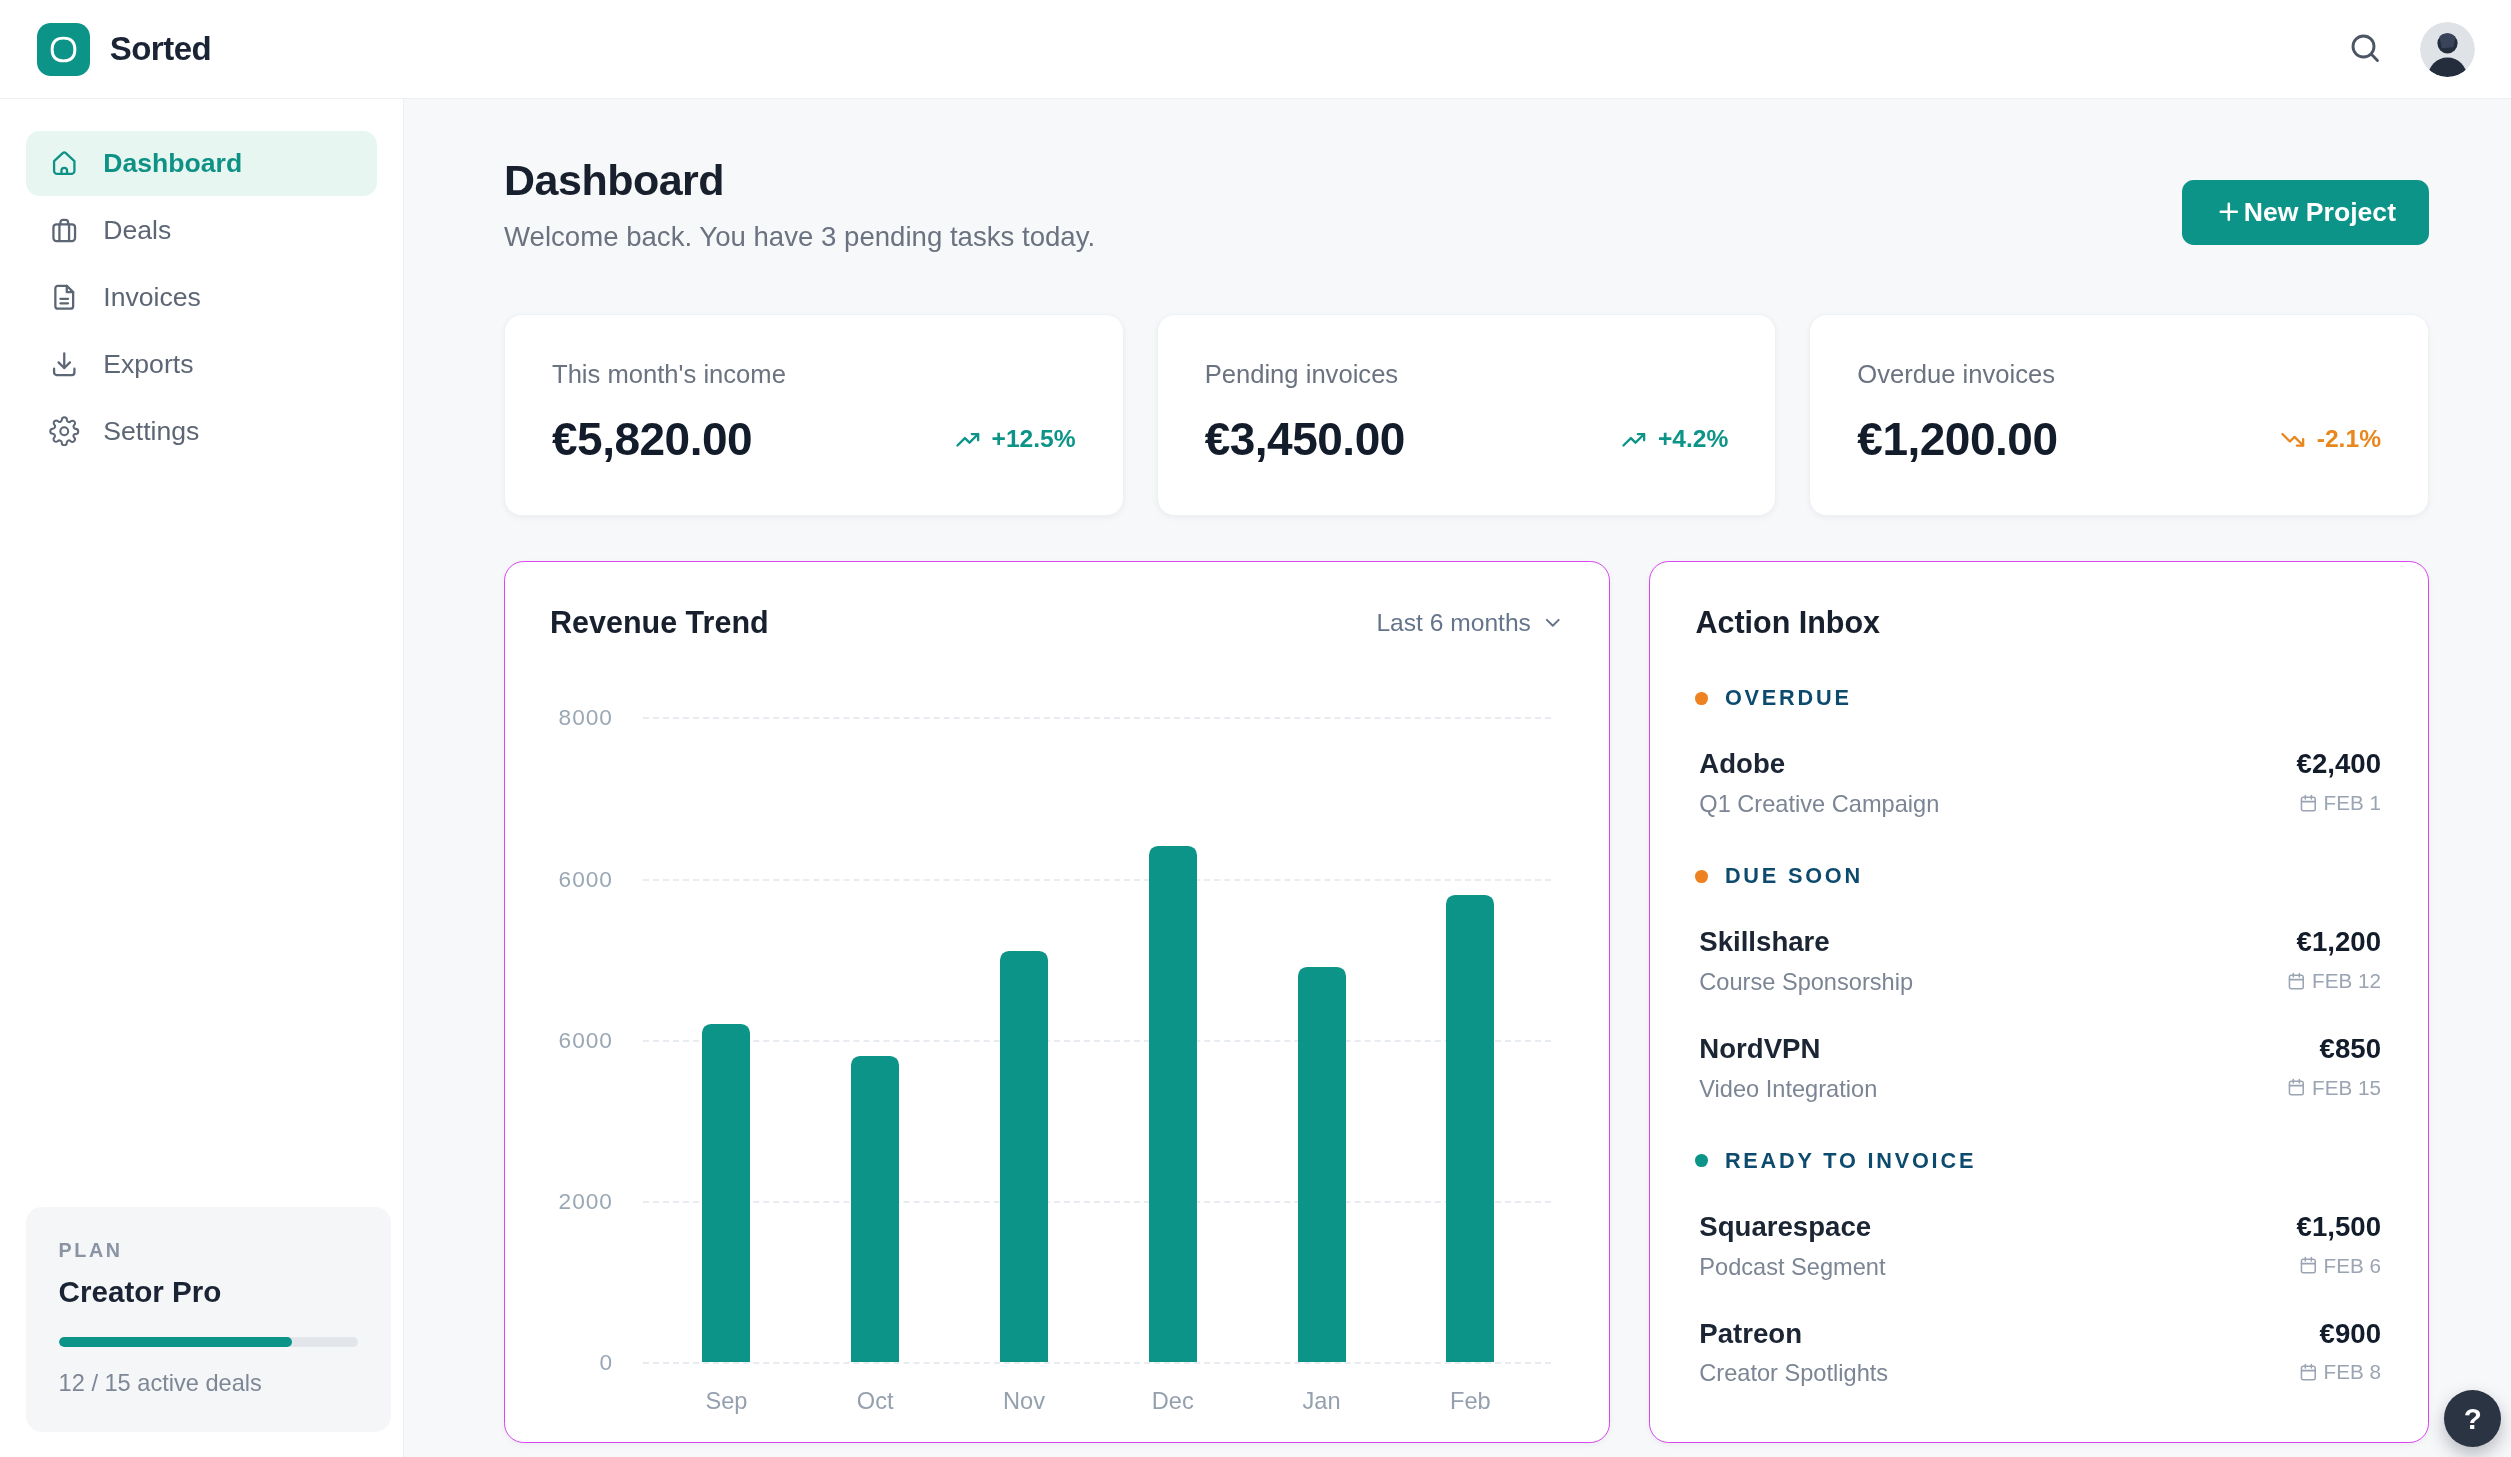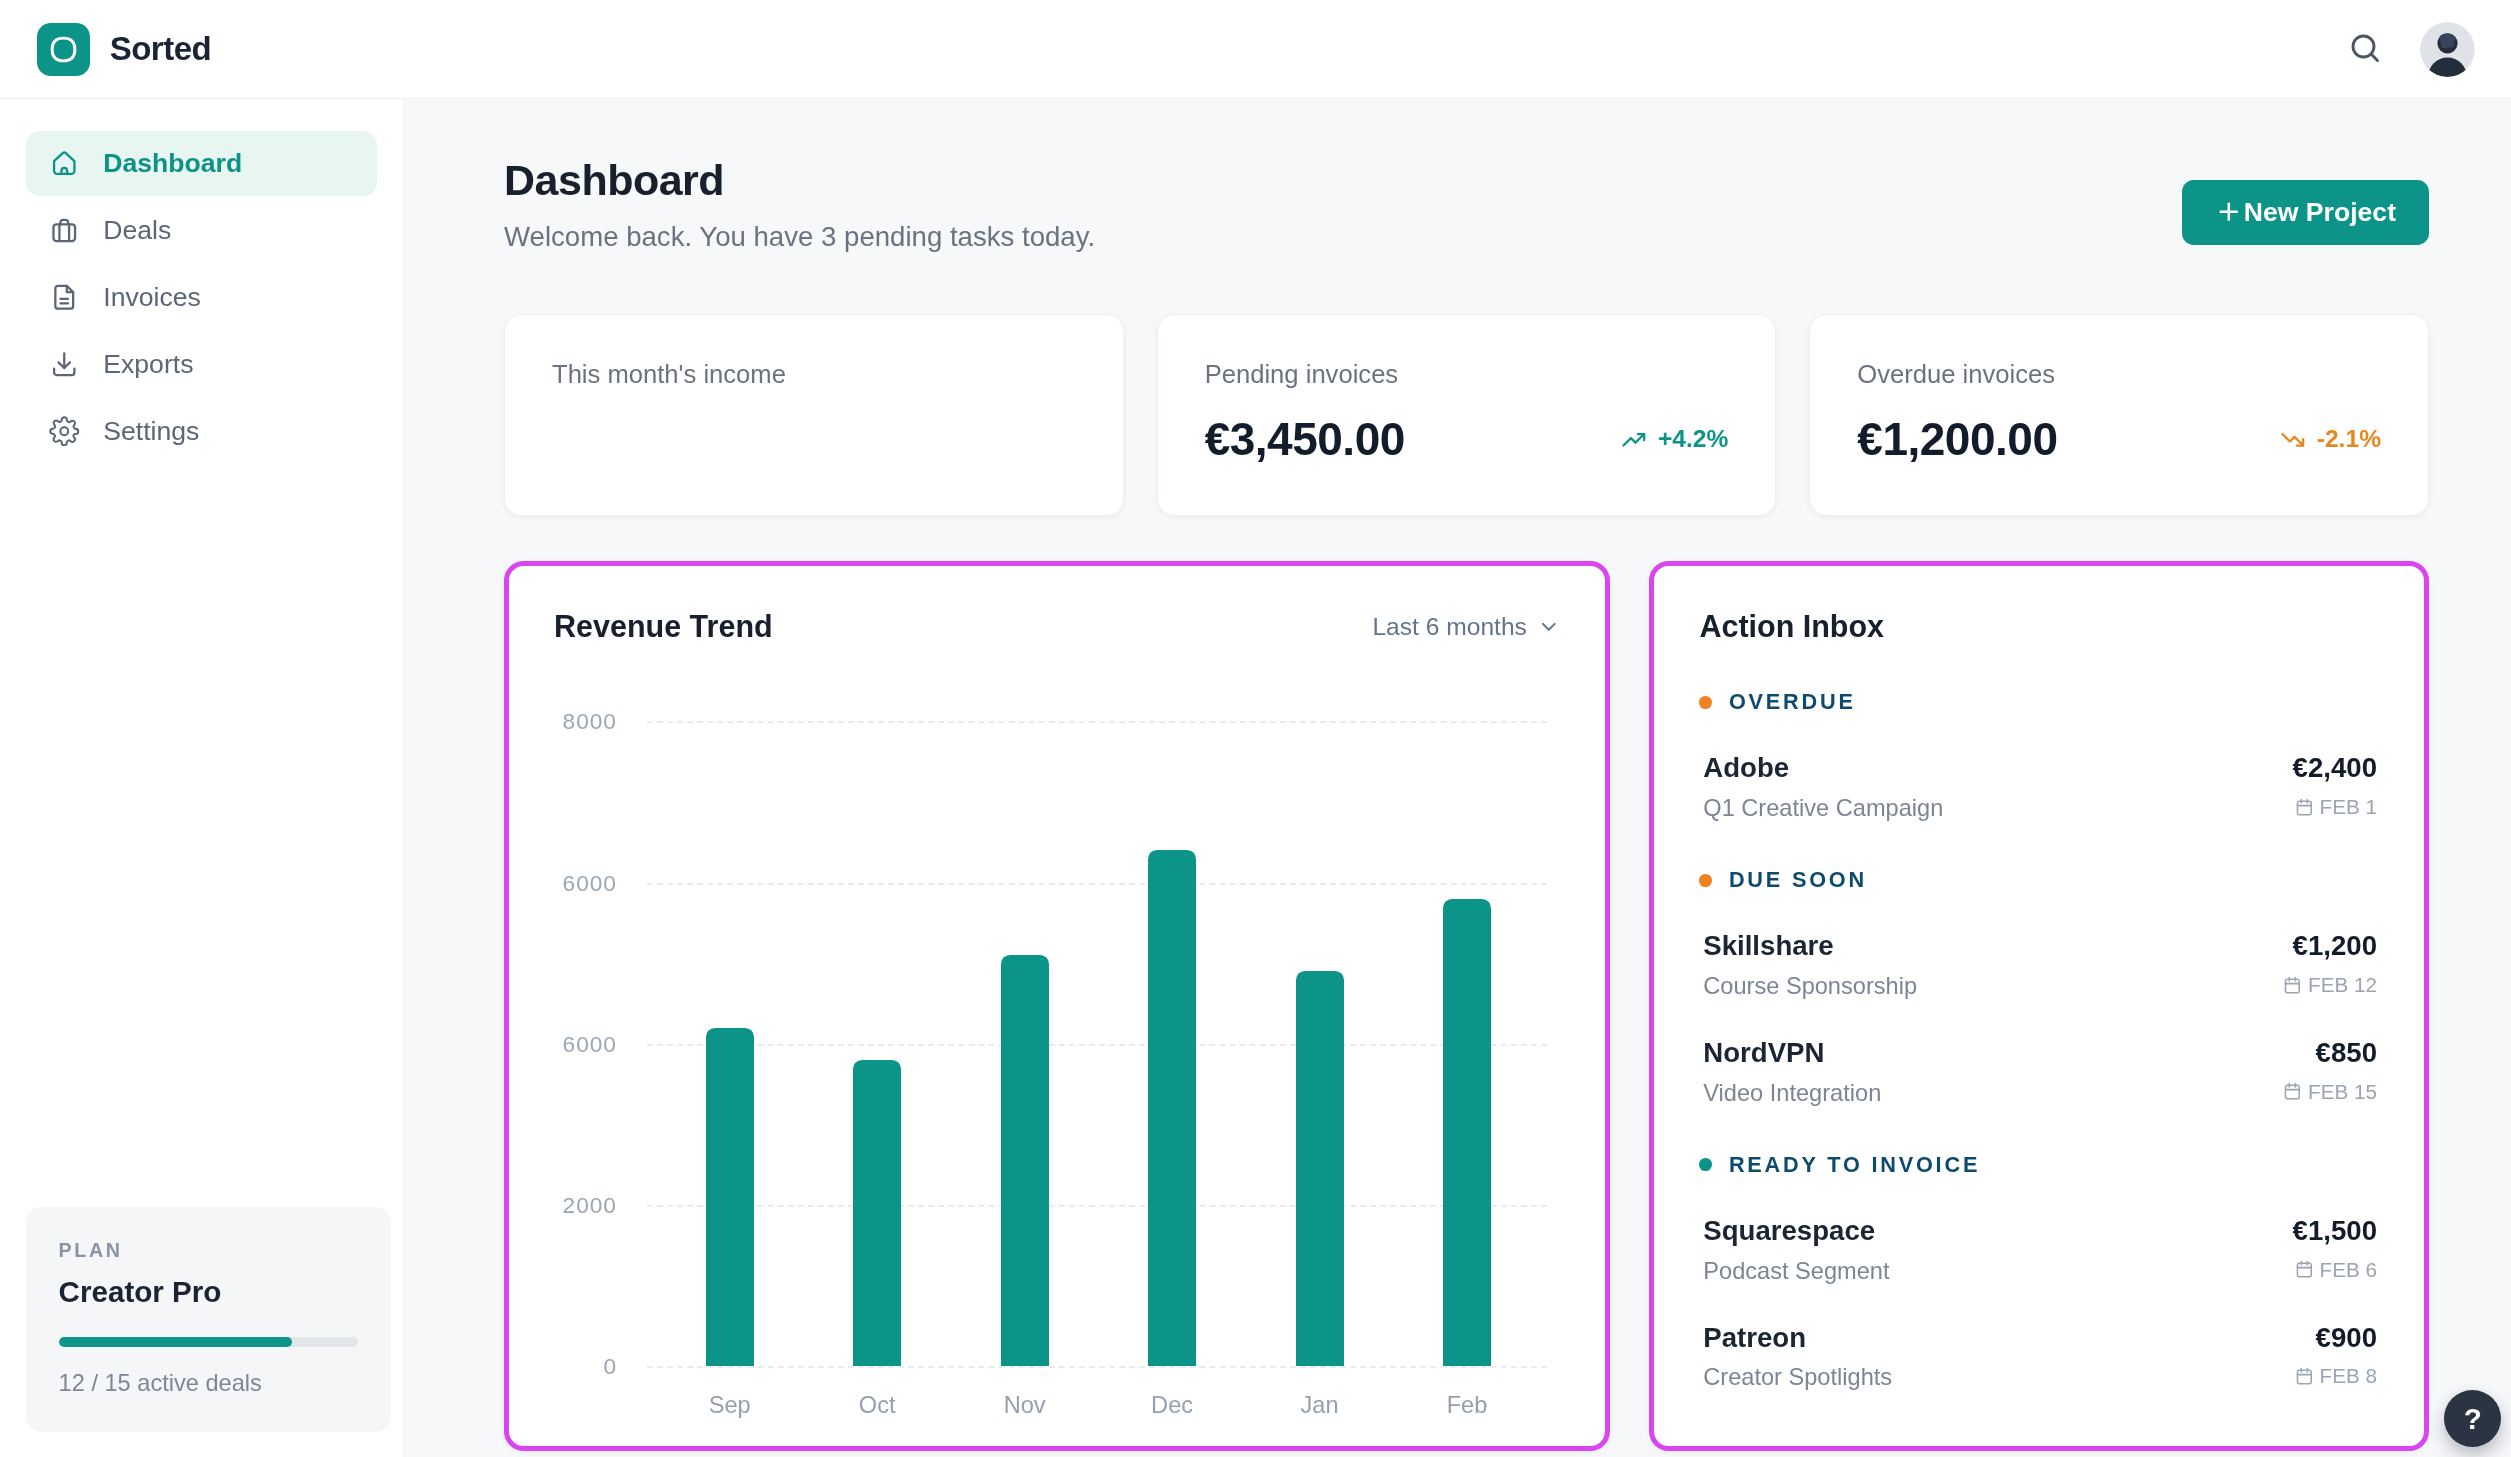--- a/index.html
+++ b/index.html
@@ -56,21 +56,21 @@
   .stat-label { font-size:25.6px; color:#6b7280; }
   .stat-row { display:flex; align-items:center; justify-content:space-between; margin-top:23.6px; }
   .stat-value { font-size:46px; font-weight:700; color:#131c2b; letter-spacing:-0.5px; }
   .stat-trend { display:flex; align-items:center; gap:9.9px; font-size:24.6px; font-weight:600; }
   .stat-trend.up { color:#0d9488; }
   .stat-trend.down { color:#e8871e; }
   .stat-trend svg { width:27.6px; height:27.6px; }
 
   
   .panels { display:grid; grid-template-columns:1124fr 792fr; gap:39px; margin-top:45px; align-items:stretch; }
-  .panel { background:#fff; border:5px solid #d946ef; border-radius:19.7px;
+  .panel { background:#fff; border:1px solid #d946ef; border-radius:19.7px;
            box-shadow:0 2px 5.9px rgba(16,24,40,.05); padding:43px 45px 55px; min-height:871px; }
   .panel-head { display:flex; justify-content:space-between; align-items:center; }
   .panel-title { font-size:30.5px; font-weight:700; color:#18202e; }
   .range { display:flex; align-items:center; gap:9.9px; font-size:24.6px; color:#64748b;
            background:none; border:none; cursor:pointer; font-family:inherit; }
   .range svg { width:23.6px; height:23.6px; }
 
   
   .plot { position:relative; height:645px; margin-top:77px; }
   .tick-label { position:absolute; left:0; width:63px; text-align:right; font-size:22.7px;
@@ -217,20 +217,32 @@
               <path d="M12 5v14M5 12h14"></path>
             </svg>
           </span>
         <span>New Project</span>
       </button>
     </div>
 
     <div class="stats">
         <div class="stat-card">
           <div class="stat-label">This month's income</div>
+          <div class="stat-row">
+            <div class="stat-value">€5,820.00</div>
+            <div class="stat-trend up">
+              <span style="display:flex;width:27.6px;height:27.6px;">
+                <svg viewBox="0 0 24 24" fill="none" stroke="currentColor" stroke-width="2" stroke-linecap="round" stroke-linejoin="round">
+                  <polyline points="3 17 9.5 10.5 13.5 14.5 21 7"></polyline>
+                  <polyline points="15.5 7 21 7 21 12.5"></polyline>
+                </svg>
+              </span>
+              <span>+12.5%</span>
+            </div>
+          </div>
         </div>
         <div class="stat-card">
           <div class="stat-label">Pending invoices</div>
           <div class="stat-row">
             <div class="stat-value">€3,450.00</div>
             <div class="stat-trend up">
               <span style="display:flex;width:27.6px;height:27.6px;">
                 <svg viewBox="0 0 24 24" fill="none" stroke="currentColor" stroke-width="2" stroke-linecap="round" stroke-linejoin="round">
                   <polyline points="3 17 9.5 10.5 13.5 14.5 21 7"></polyline>
                   <polyline points="15.5 7 21 7 21 12.5"></polyline>

